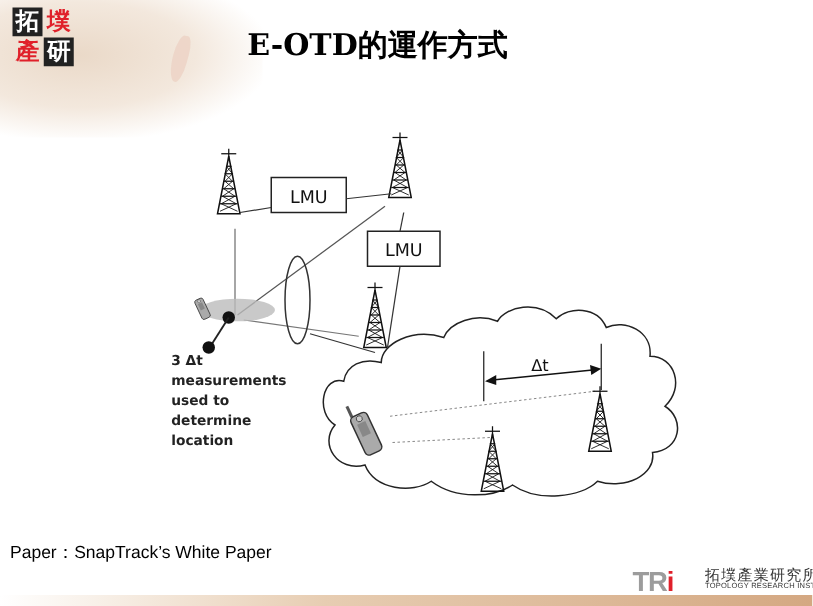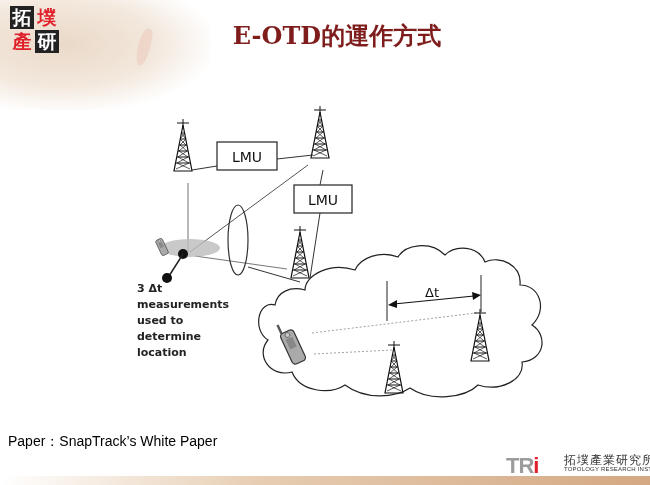--- a/index.html
+++ b/index.html
@@ -6,21 +6,21 @@
   body { width: 650px; height: 485px; position: relative; background: #ffffff; overflow: hidden; font-family: "Liberation Sans", sans-serif; }
   .map-bg { position: absolute; left: 0; top: 0; width: 210px; height: 110px;
     background: radial-gradient(ellipse at 30% 40%, #ead9c8 0%, #f3e8dd 45%, rgba(255,255,255,0) 75%); }
   .taiwan { position: absolute; left: 138px; top: 28px; width: 12px; height: 38px; background: #ecd2c4; border-radius: 50% 40% 50% 60%; transform: rotate(15deg); opacity: .8; }
   .logo { position: absolute; left: 10px; top: 6px; width: 50px; height: 48px; }
   .logo .c { position: absolute; width: 24px; height: 23px; font-family: "DejaVu Serif", serif; font-size: 19px; font-weight: bold; line-height: 23px; text-align: center; }
   .logo .c1 { left: 0; top: 0; background: #222; color: #fff; }
   .logo .c2 { left: 25px; top: 0; color: #e0202a; }
   .logo .c3 { left: 0; top: 24px; color: #e0202a; }
   .logo .c4 { left: 25px; top: 24px; background: #222; color: #fff; }
-  .title { position: absolute; left: 0; width: 604px; top: 20px; text-align: center; font-family: "DejaVu Serif", "Liberation Serif", serif; font-weight: bold; font-size: 24px; color: #7f1d1d; margin-left: 35px; }
+  .title { position: absolute; left: 0; width: 604px; top: 20px; text-align: center; font-family: "DejaVu Serif", "Liberation Serif", serif; font-weight: bold; font-size: 24px; color: #000000; }
   .diagram { position: absolute; left: 0; top: 0; width: 650px; height: 485px; }
   .source { position: absolute; left: 8px; top: 433px; font-size: 14px; color: #000; }
   .footer-bar { position: absolute; left: 0; top: 476px; width: 650px; height: 9px; background: linear-gradient(90deg, #ffffff 0%, #e7cdb2 40%, #d4a882 100%); }
   .footer-logo { position: absolute; left: 474px; top: 452px; width: 176px; height: 24px; margin-left: 32px; }
   .tri { position: absolute; left: 0; top: 1px; font-size: 22px; font-weight: bold; color: #9c9c9c; letter-spacing: -1px; font-family: "Liberation Sans", sans-serif; }
   .tri .i { color: #e0202a; }
   .tri-cn { position: absolute; left: 58px; top: 0; font-size: 12px; font-weight: normal; color: #333; font-family: "DejaVu Sans", sans-serif; letter-spacing: 1px; }
   .tri-en { position: absolute; left: 58px; top: 14px; font-size: 6px; color: #333; letter-spacing: 0.2px; }
   svg text { font-family: "DejaVu Sans", sans-serif; }
 </style>

